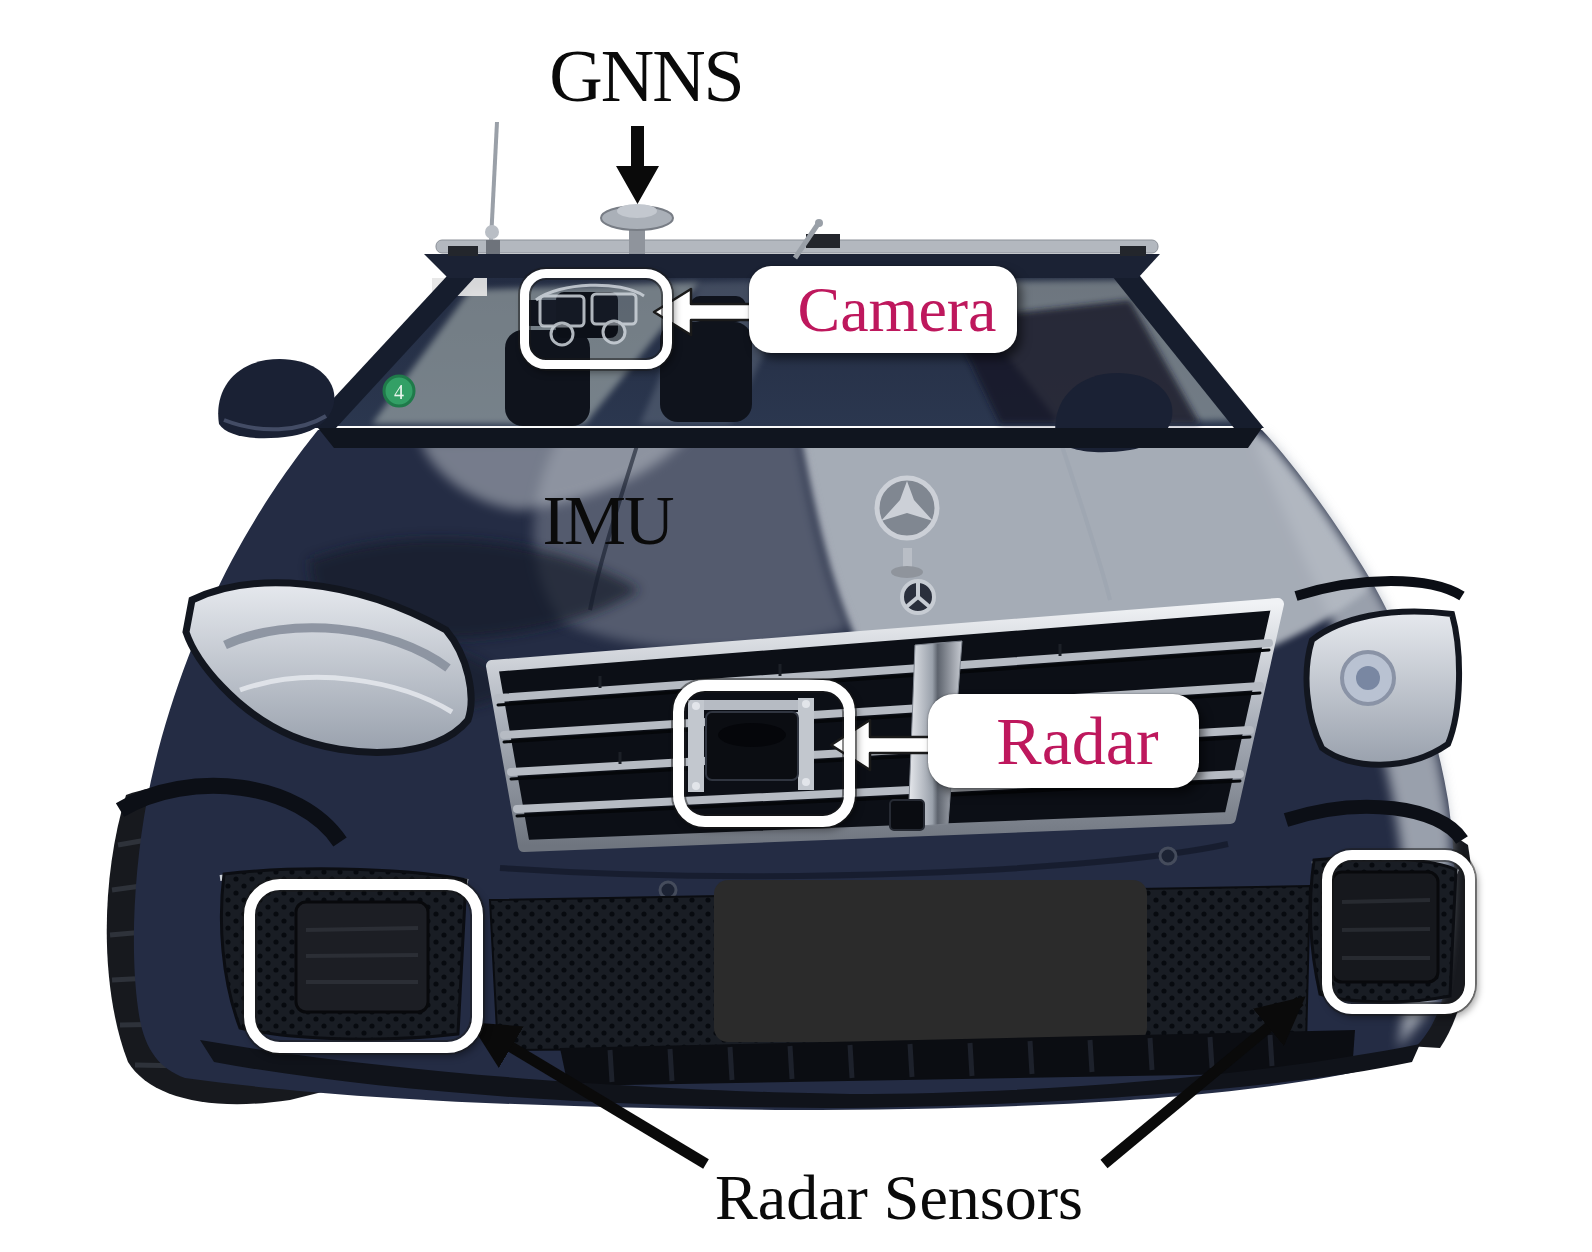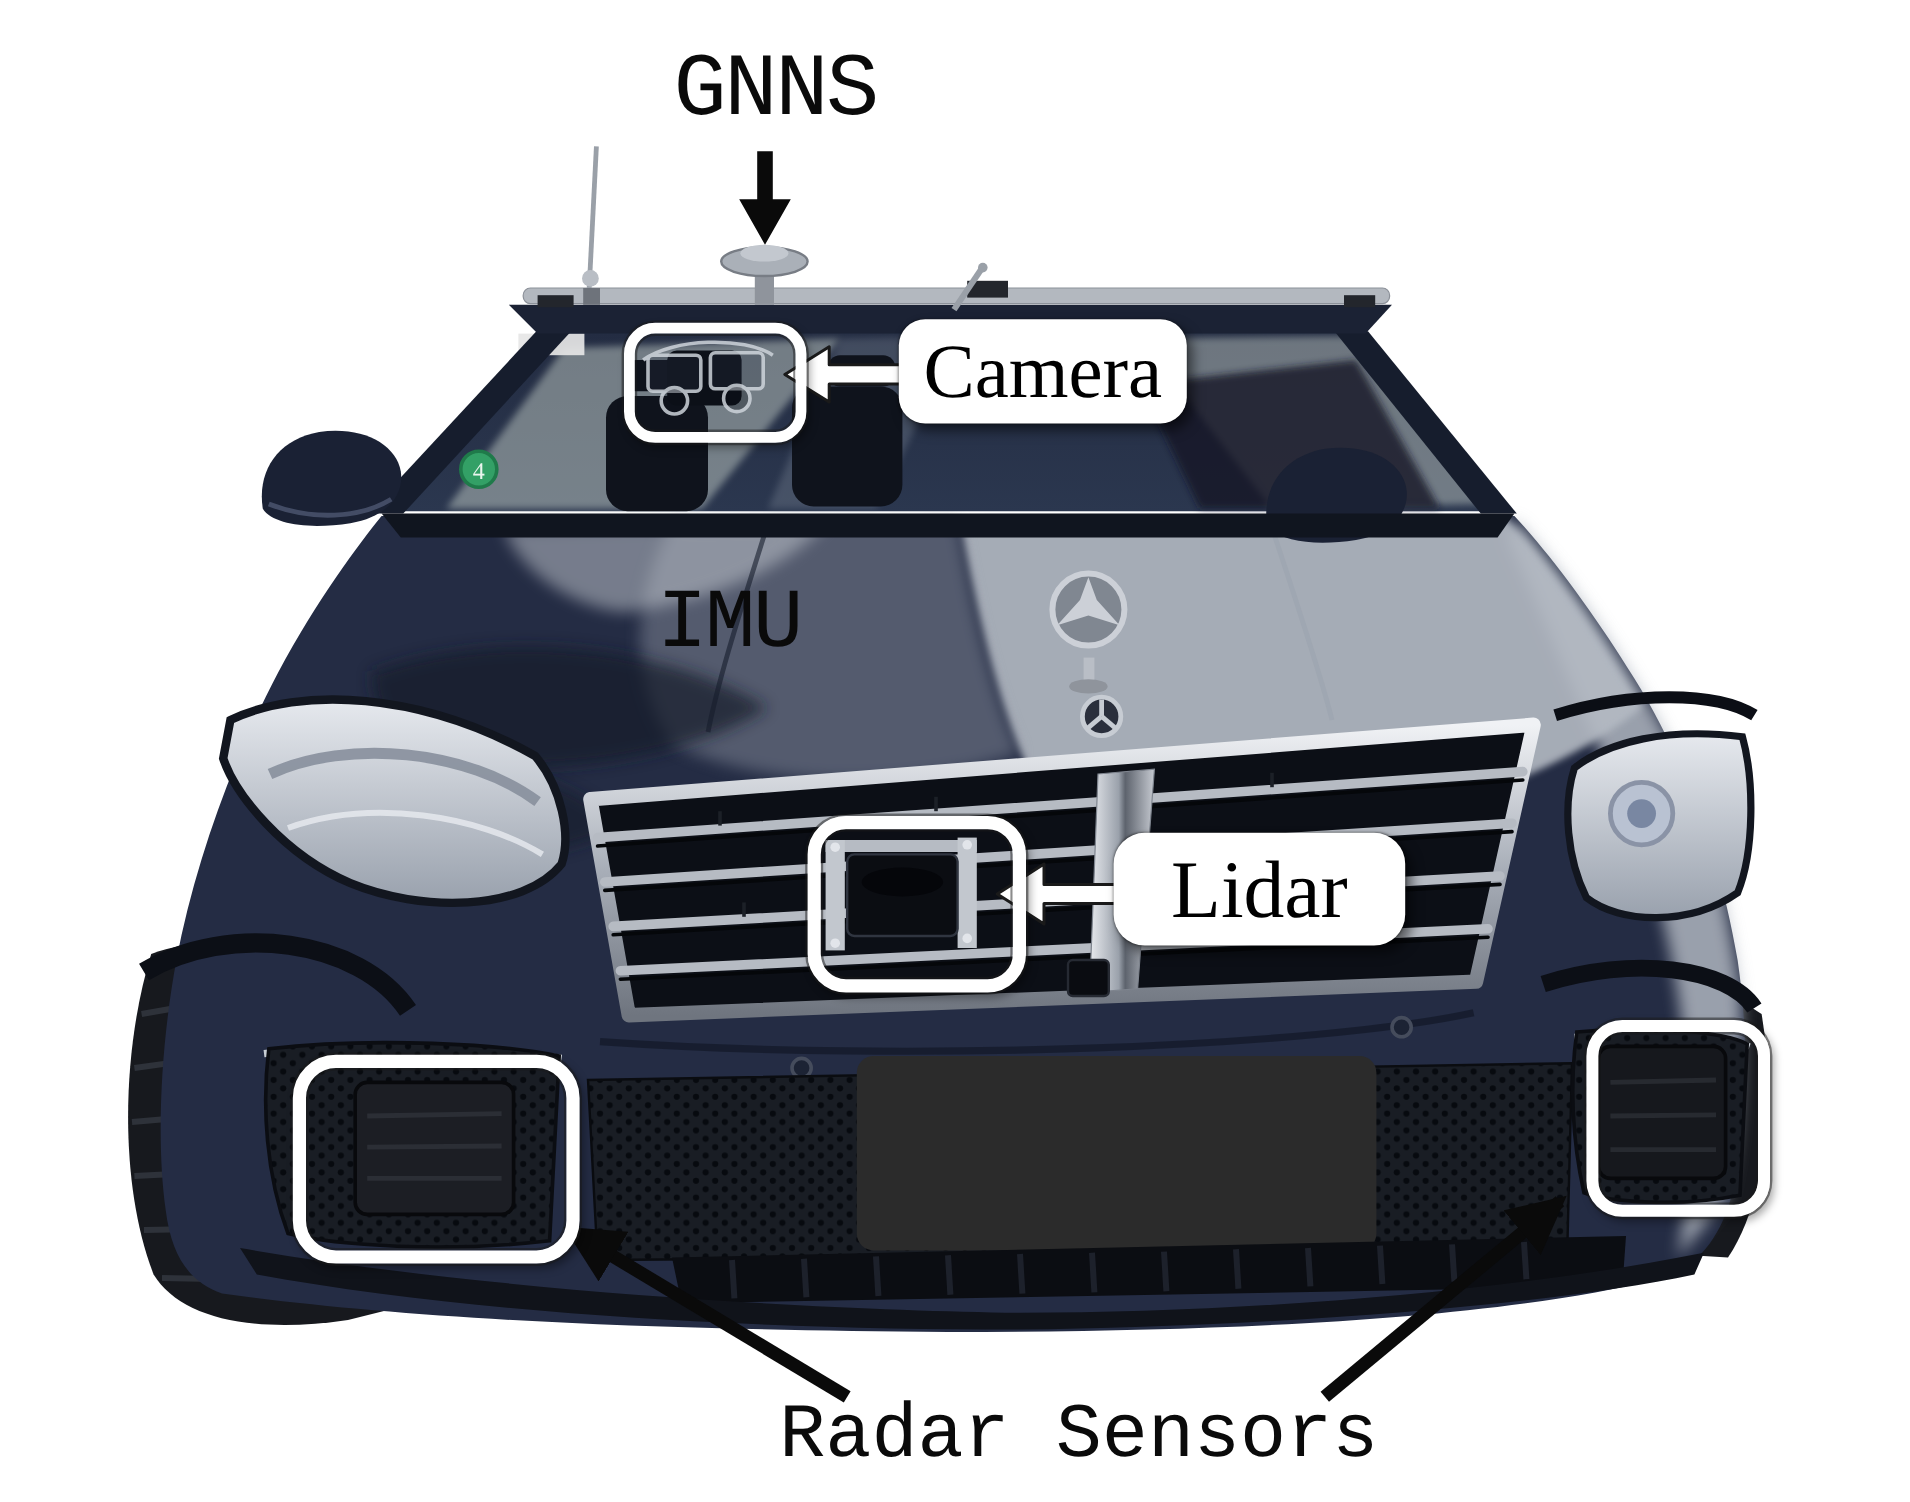--- a/index.html
+++ b/index.html
@@ -3,28 +3,28 @@
 <meta charset="utf-8">
 <style>
   html,body{margin:0;padding:0;background:#ffffff;}
   .stage{
     position:relative;width:1592px;height:1252px;background:#ffffff;
     font-family:"Liberation Serif","DejaVu Serif",serif;overflow:hidden;
   }
   .stage svg{position:absolute;left:0;top:0;}
   .txt{
     position:absolute;color:#0a0a0a;text-align:center;line-height:1.05;
-    font-family:Liberation Mono, monospace;white-space:nowrap;
+    font-family:Liberation Serif, serif;white-space:nowrap;
   }
   .gnns{left:496px;top:38px;width:300px;font-size:74px;letter-spacing:-2px;}
   .imu{left:510px;top:484px;width:195px;font-size:70px;letter-spacing:-2px;}
   .radar{left:598px;top:1164px;width:602px;font-size:64px;}
   .labelbox{
     position:absolute;background:#ffffff;display:flex;align-items:center;justify-content:center;
-    color:#000000;box-shadow:0 0 2px rgba(0,0,0,.45), 5px 6px 10px rgba(0,0,0,.5);
+    color:#be185d;box-shadow:0 0 2px rgba(0,0,0,.45), 5px 6px 10px rgba(0,0,0,.5);padding-left:28px;
   }
   .cam-label{left:749px;top:266px;width:240px;height:87px;border-radius:22px;font-size:64px;}
   .lidar-label{left:928px;top:694px;width:243px;height:94px;border-radius:26px;font-size:68px;}
   .outline{
     position:absolute;border:10px solid #ffffff;background:transparent;
     box-shadow:0 0 0 2px rgba(25,25,25,.5), inset 0 0 0 2px rgba(25,25,25,.5), 3px 4px 7px rgba(0,0,0,.35);
   }
   .cam-outline{left:520px;top:269px;width:134px;height:82px;border-radius:26px;border-width:9px;}
   .lidar-outline{left:673px;top:680px;width:160px;height:125px;border-radius:32px;border-width:11px;}
   .radar-l-outline{left:244px;top:879px;width:217px;height:152px;border-radius:36px;border-width:11px;}
@@ -294,16 +294,16 @@
   <div class="outline radar-r-outline"></div>
 
   <div class="txt gnns">GNNS</div>
   <div class="txt radar">Radar Sensors</div>
   <div class="txt imu">IMU</div>
 
   <div class="labelbox cam-label">
     <span>Camera</span>
   </div>
   <div class="labelbox lidar-label">
-    <span>Lidar</span>
+    <span>Radar</span>
   </div>
 
 </div>
 
 </body></html>

